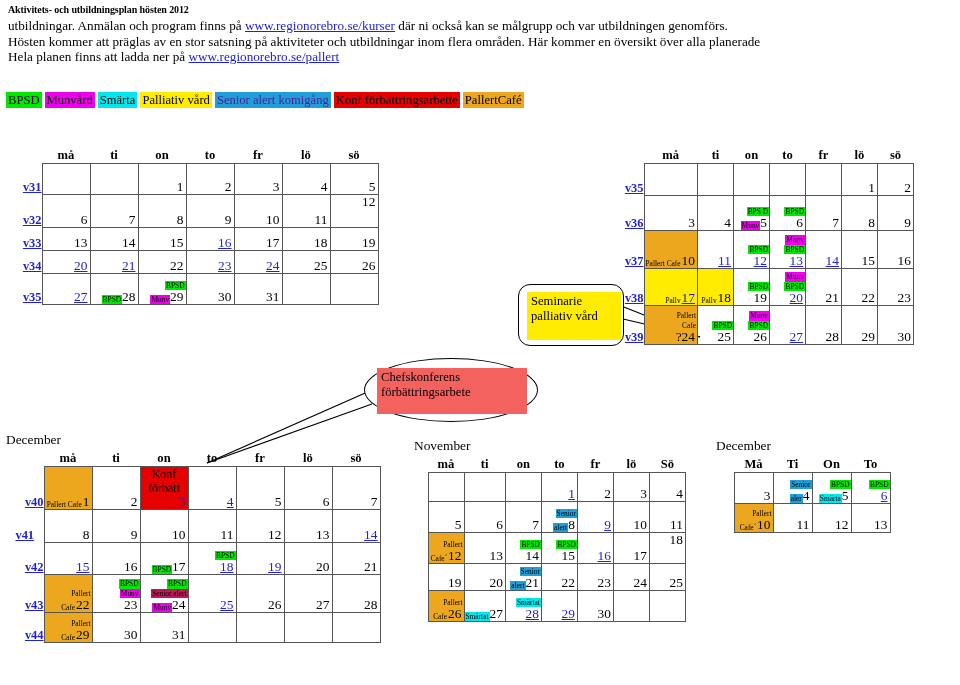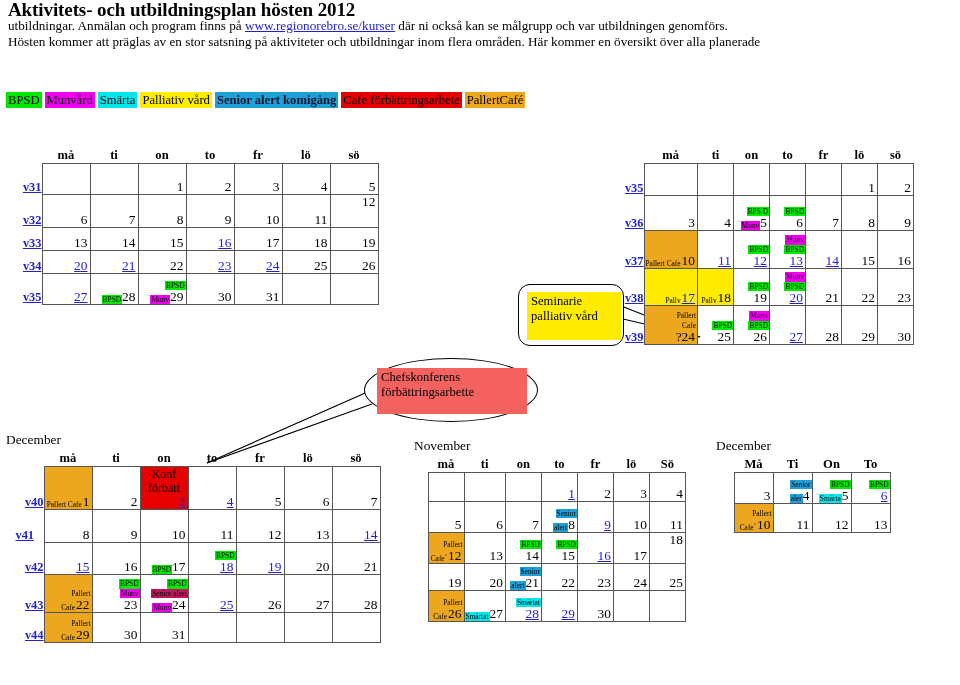--- a/index.html
+++ b/index.html
@@ -18,21 +18,21 @@
 
   
   #header {
     position: absolute;
     left: 8px;
     top: 2px;
     width: 944px;
   }
   #doc-title {
     font-weight: bold;
-    font-size: 19px;
+    font-size: 10px;
     line-height: 15px;
     margin: 0 0 1px 0;
     letter-spacing: -0.1px;
   }
   .intro-line {
     font-size: 13.2px;
     line-height: 15.6px;
     white-space: nowrap;
   }
   .link {
@@ -172,29 +172,32 @@
 <body>
 
 <div id="header">
   <div id="doc-title">Aktivitets- och utbildningsplan hösten 2012</div>
   <div class="intro-line">
     <span>utbildningar. Anmälan och program finns på </span><span class="link">www.regionorebro.se/kurser</span><span> där ni också kan se målgrupp och var utbildningen genomförs.</span>
   </div>
   <div class="intro-line">
     <span>Hösten kommer att präglas av en stor satsning på aktiviteter och utbildningar inom flera områden. Här kommer en översikt över alla planerade</span>
   </div>
+  <div class="intro-line">
+    <span>Hela planen finns att ladda ner på </span><span class="link">www.regionorebro.se/pallert</span>
+  </div>
 </div>
 
 <div id="legend">
     <span class="legend-chip" style="background: rgb(0, 232, 0); color: rgb(0, 0, 0);">BPSD</span>
     <span class="legend-chip" style="background: rgb(238, 0, 238); color: rgb(0, 0, 0);">Munvård</span>
     <span class="legend-chip" style="background: rgb(0, 232, 238); color: rgb(0, 0, 0);">Smärta</span>
     <span class="legend-chip" style="background: rgb(255, 236, 0); color: rgb(0, 0, 0);">Palliativ vård</span>
-    <span class="legend-chip" style="background: rgb(31, 158, 216); color: #0f172a; font-weight: bold;">Senior alert komigång</span>
-    <span class="legend-chip" style="background: rgb(230, 0, 0); color: rgb(0, 0, 0);">Cafe förbättringsarbete</span>
+    <span class="legend-chip" style="background: rgb(31, 158, 216); color: #4c1d95;">Senior alert komigång</span>
+    <span class="legend-chip" style="background: rgb(230, 0, 0); color: rgb(0, 0, 0);">Konf förbättringsarbette</span>
     <span class="legend-chip" style="background: rgb(237, 167, 30); color: rgb(0, 0, 0);">PallertCafé</span>
   </div>
 
 <svg class="leader" viewBox="0 0 960 685">
 
   <path d="M 606 315 L 700 337" stroke="#000" stroke-width="1.2" fill="none"></path>
   <path d="M 606 300 L 700 337" stroke="#000" stroke-width="1.2" fill="none"></path>
 
   <path d="M 378 400 L 510 405 L 430 440 L 210 465" stroke="#000" stroke-width="1.2" fill="none" opacity="0"></path>
   <path d="M 372 404 L 207 463" stroke="#000" stroke-width="1.2" fill="none"></path>
@@ -203,21 +206,21 @@
 
 <div class="callout-rounded" style="left:518px; top:284px; width:104px; height:60px;"></div>
 <div class="callout-inner" style="left:527px; top:292px; width:86px; height:44px; background:#ffec00;">
   <div>Seminarie</div>
   <div>palliativ vård</div>
 </div>
 
 <div class="callout-oval" style="left:364px; top:358px; width:172px; height:62px;"></div>
 <div class="callout-inner" style="left:377px; top:368px; width:142px; height:42px; background:#f4625f;">
   <div>Chefskonferens</div>
-  <div>förbättringsarbette</div>
+  <div>förbättringsarbete</div>
 </div>
 
 <div class="month" style="left:6px; top:146px;">
   <div>
       <table class="cal">
         <thead>
           <tr>
             <th class="dow" style="width: 36px;"></th>
             <th class="dow" style="width: 48px;">må</th>
             <th class="dow" style="width: 48px;">ti</th>

